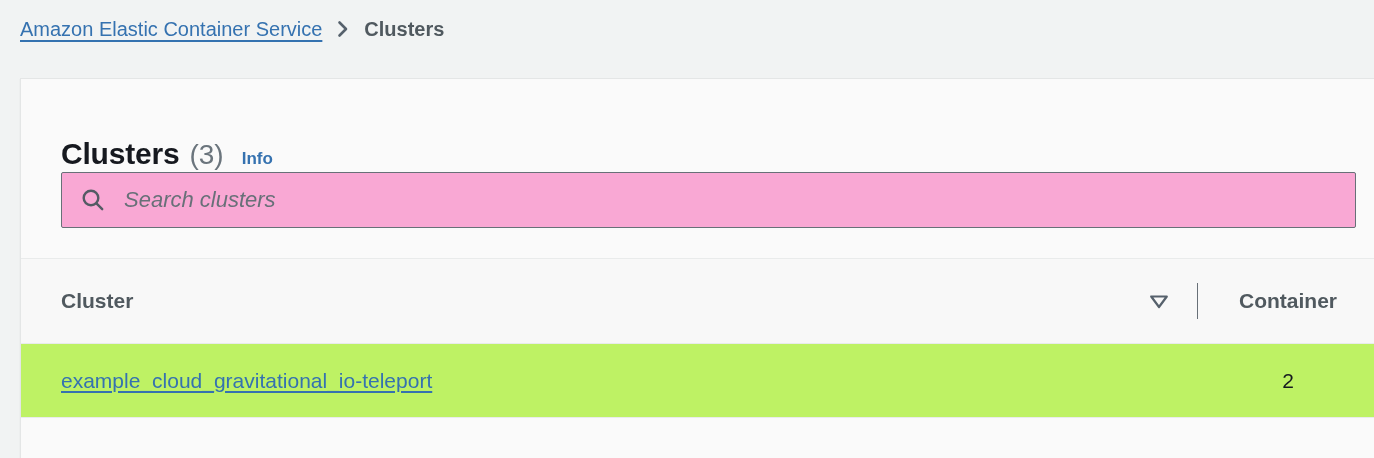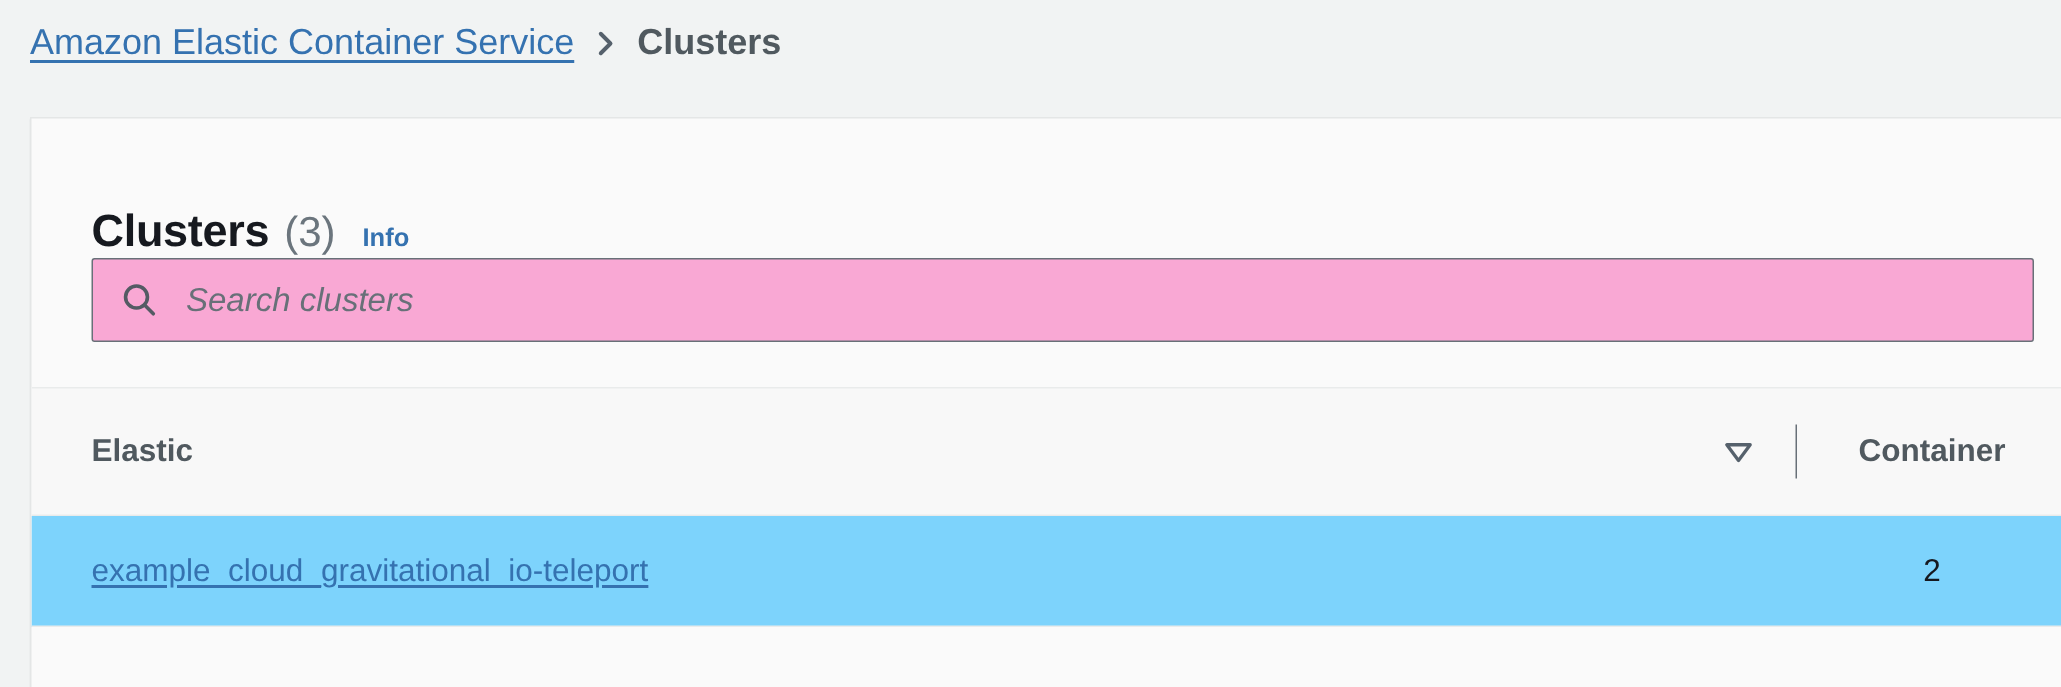--- a/index.html
+++ b/index.html
@@ -19,21 +19,21 @@
 
   
   .breadcrumb {
     position: absolute;
     left: 20px;
     top: 0;
     height: 58px;
     display: flex;
     align-items: center;
     gap: 14px;
-    font-size: 24px;
+    font-size: 20px;
   }
   .crumb-link {
     color: #3572b0;
     text-decoration: underline;
     text-underline-offset: 4px;
     cursor: pointer;
     white-space: nowrap;
     font-weight: 400;
   }
   .crumb-sep {
@@ -145,21 +145,21 @@
     box-sizing: border-box;
   }
   .t-head {
     height: 86px;
     background: #f8f8f8;
     border-top: 1px solid #e9ebeb;
     border-bottom: 1px solid #e9ebeb;
   }
   .t-body-row {
     height: 74px;
-    background: #7dd3fc;
+    background: #bef264;
     border-bottom: 1px solid #e9ebeb;
   }
   .col-cluster {
     flex: 1 1 auto;
     padding-left: 40px;
     min-width: 0;
   }
   .col-sort {
     flex: 0 0 auto;
     width: 76px;
@@ -239,21 +239,21 @@
       </span>
       <input class="search-input" type="text" placeholder="Search clusters" style="">
     </div>
 
   </div>
 
   <div class="table">
 
     <div class="t-row t-head">
       <div class="col-cluster">
-        <span class="th-text">Elastic</span>
+        <span class="th-text">Cluster</span>
       </div>
       <div class="col-sort">
         <span class="sort-icon">
           <svg width="22" height="22" viewBox="0 0 22 22" fill="none" aria-hidden="true">
             <path d="M3.2 6.5 L18.8 6.5 L11 17 Z" stroke="currentColor" stroke-width="2.2" stroke-linejoin="round" fill="none"></path>
           </svg>
         </span>
       </div>
       <div class="col-divider"></div>
       <div class="col-services">

